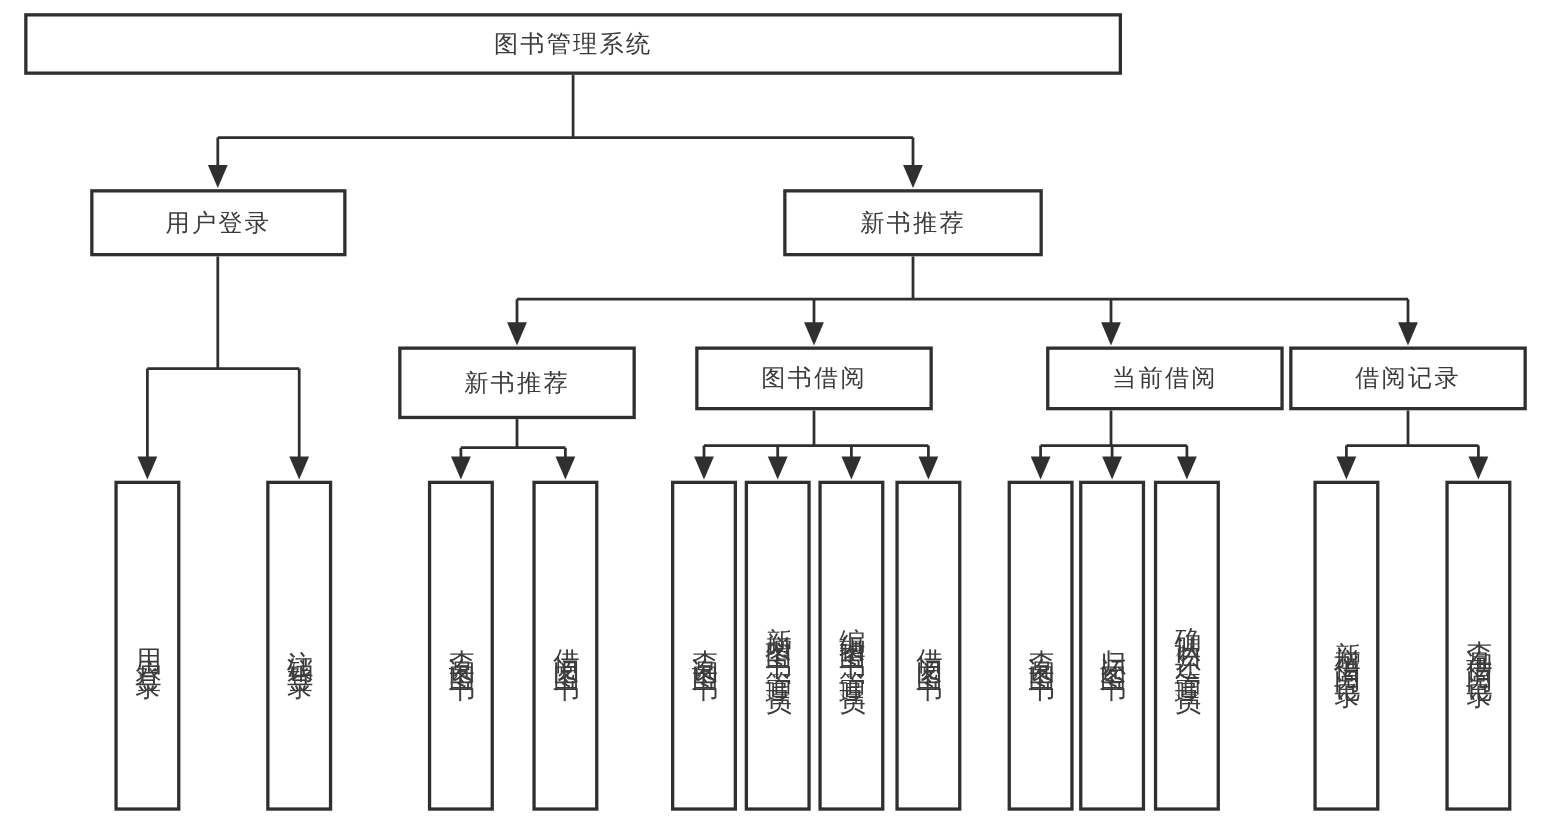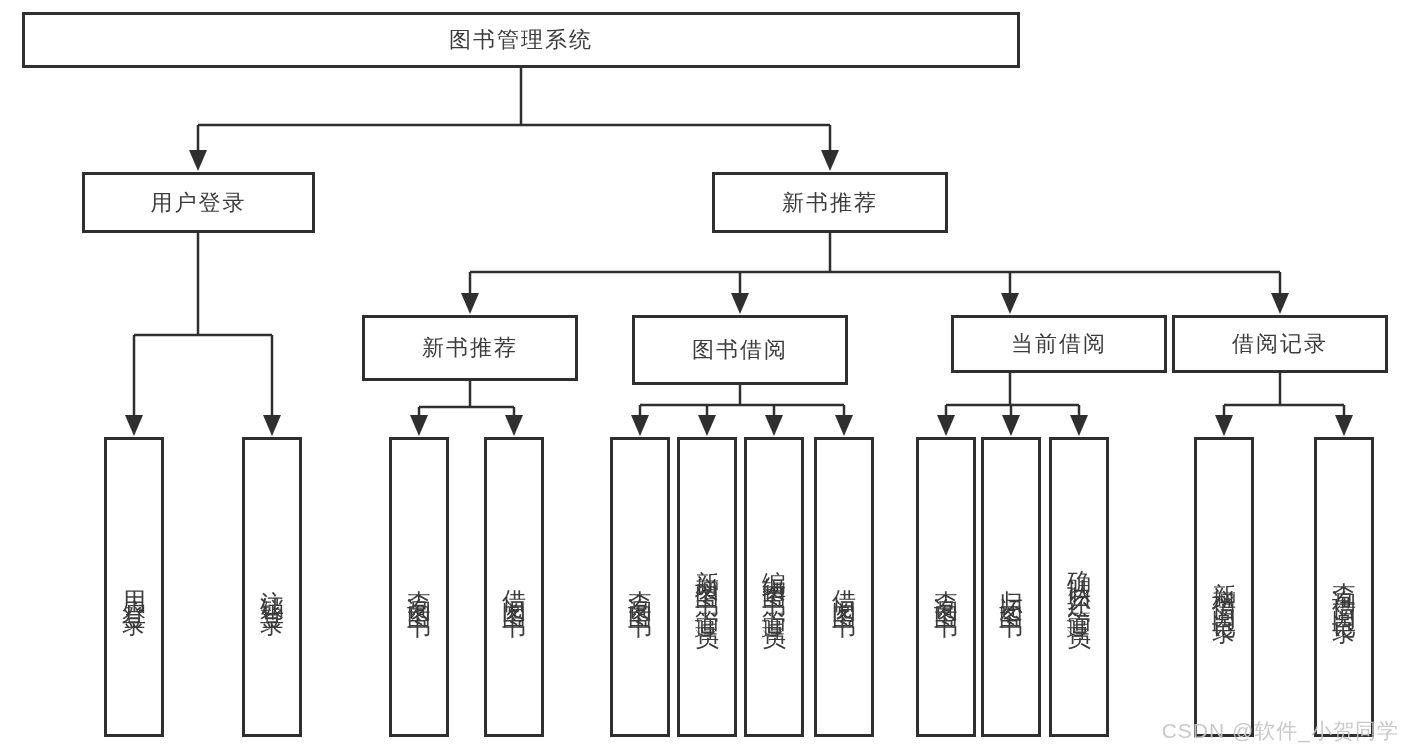--- a/index.html
+++ b/index.html
@@ -113,21 +113,21 @@
       <polygon class="head" points="1335,415 1353,415 1344,436"></polygon>
     </g>
   </svg>
 
   <div class="box hnode" style="left:22px; top:12px; width:998px; height:56px;">图书管理系统</div>
 
   <div class="box hnode" style="left:82px; top:172px; width:233px; height:61px;">用户登录</div>
   <div class="box hnode" style="left:712px; top:172px; width:236px; height:61px;">新书推荐</div>
 
   <div class="box hnode" style="left:362px; top:315px; width:216px; height:66px;">新书推荐</div>
-  <div class="box hnode" style="left:632px; top:315px; width:216px; height:70px;">图书借阅</div>
+  <div class="box hnode" style="left:632px; top:315px; width:216px; height:58px;">图书借阅</div>
   <div class="box hnode" style="left:951px; top:315px; width:216px; height:58px;">当前借阅</div>
   <div class="box hnode" style="left:1172px; top:315px; width:216px; height:58px;">借阅记录</div>
 
   <div class="box vnode" style="left:104px;">用户登录</div>
   <div class="box vnode" style="left:242px;">注销登录</div>
 
   <div class="box vnode" style="left:389px;">查询图书</div>
   <div class="box vnode" style="left:484px;">借阅图书</div>
 
   <div class="box vnode" style="left:610px;">查询图书</div>
@@ -135,15 +135,14 @@
   <div class="box vnode" style="left:744px;">编辑图书（管理员）</div>
   <div class="box vnode" style="left:814px;">借阅图书</div>
 
   <div class="box vnode" style="left:916px;">查询图书</div>
   <div class="box vnode" style="left:981px;">归还图书</div>
   <div class="box vnode" style="left:1049px;">确认归还（管理员）</div>
 
   <div class="box vnode" style="left:1194px;">新增借阅记录</div>
   <div class="box vnode" style="left:1314px;">查询借阅记录</div>
 
-  <div class="watermark">CSDN @软件_小贺同学</div>
 
 </div>
 
 </body></html>

